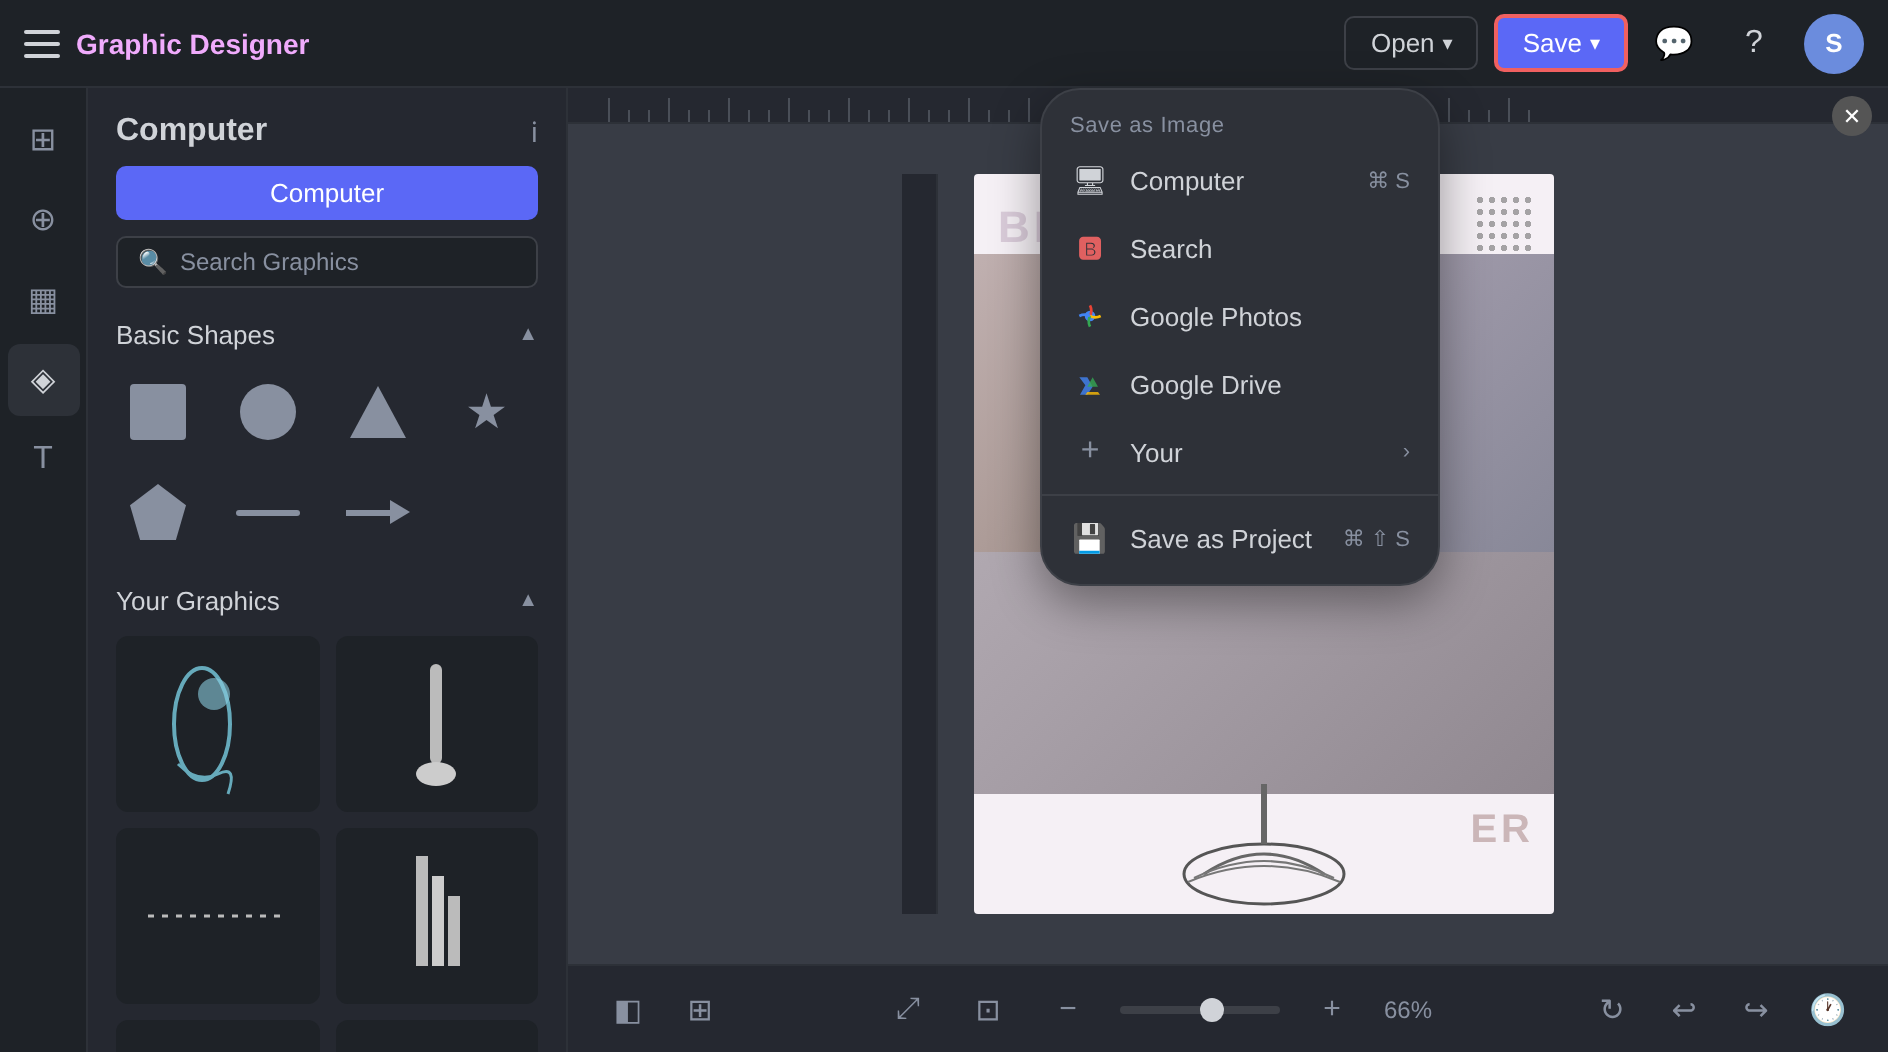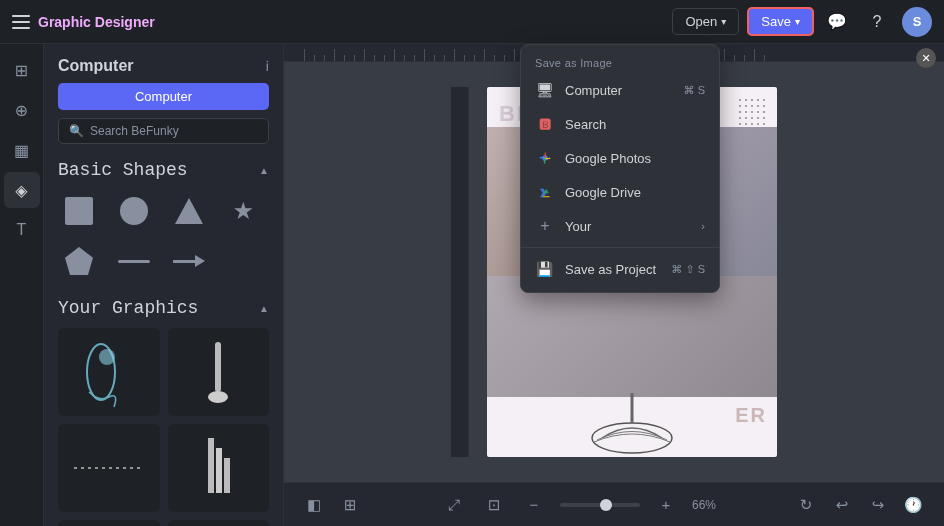--- a/index.html
+++ b/index.html
@@ -137,21 +137,21 @@
       padding: 5px 10px; cursor: pointer;
     }
     .search-box span {
       font-size: 12px; color: #8890a0;
     }
     .section-header {
       display: flex; align-items: center; justify-content: space-between;
       padding: 6px 14px;
     }
     .section-title {
-      font-size: 18px; font-weight: 500; color: #d0d3d8; font-family: Liberation Mono, monospace;
+      font-size: 13px; font-weight: 500; color: #d0d3d8;
     }
     .collapse-icon {
       font-size: 10px; color: #8890a0; cursor: pointer;
     }
     .shapes-grid {
       display: grid; grid-template-columns: repeat(4, 1fr);
       gap: 8px; padding: 4px 14px 10px;
     }
     .shape-item {
       width: 42px; height: 42px; display: flex; align-items: center; justify-content: center;
@@ -262,21 +262,21 @@
       position: absolute; top: -4px; left: 40px;
     }
     .zoom-label { font-size: 12px; color: #8890a0; }
     .dropdown-menu {
       position: fixed;
       top: 44px;
       left: 520px;
       width: 200px;
       background: #2e3138;
       border: 1px solid #3d4047;
-      border-radius: 8px;
+      border-radius: 20px;
       box-shadow: 0 8px 24px rgba(0,0,0,0.4);
       padding: 6px 0;
       z-index: 200;
     }
     .dropdown-section-label {
       font-size: 11px; color: #8890a0; padding: 6px 14px 4px;
       font-weight: 500; letter-spacing: 0.3px;
     }
     .dropdown-item {
       display: flex; align-items: center; justify-content: space-between;
@@ -348,21 +348,21 @@
     <div class="panel-header">
       <span class="panel-title">Computer</span>
       <span class="info-icon">ℹ</span>
     </div>
     <div class="tab-row">
       <button class="tab-active">Computer</button>
     </div>
     <div class="search-row">
       <div class="search-box">
         <span>🔍</span>
-        <span>Search BeFunky</span>
+        <span>Search Graphics</span>
       </div>
     </div>
 
     <div class="section-header">
       <span class="section-title">Basic Shapes</span>
       <span class="collapse-icon">▲</span>
     </div>
     <div class="shapes-grid">
       <div class="shape-item">
           <div class="shape-square"></div>

